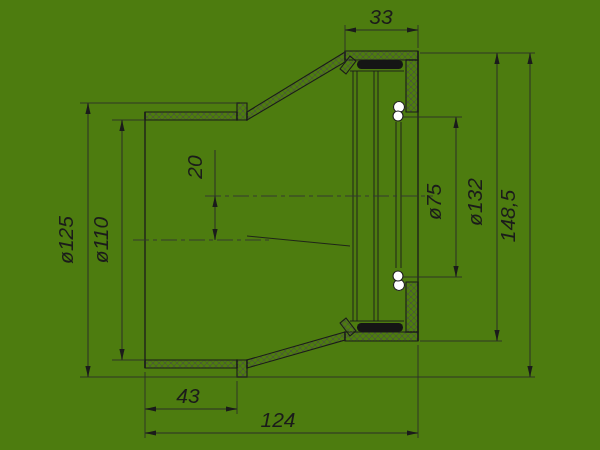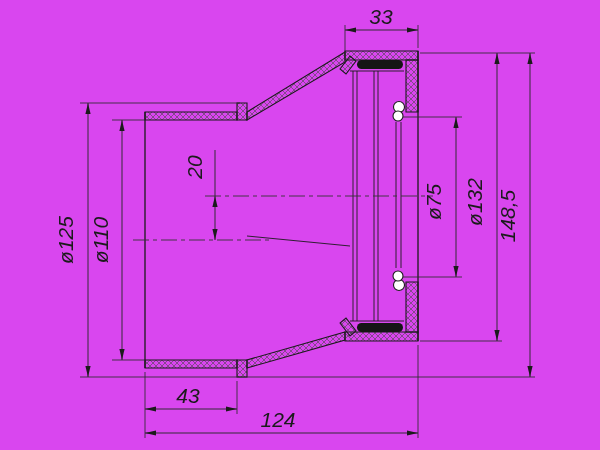--- a/index.html
+++ b/index.html
@@ -1,16 +1,16 @@
 <!DOCTYPE html>
 <html><head>
 <meta charset="utf-8">
 <style>
   html,body{margin:0;padding:0;background:#fff;}
-  .stage{width:600px;height:450px;background:#d946ef;position:relative;overflow:hidden;}
+  .stage{width:600px;height:450px;background:#4d7c0f;position:relative;overflow:hidden;}
   svg{display:block;}
   text{font-family:"Liberation Sans",sans-serif;font-style:italic;font-size:21px;fill:#1b1b1b;}
   .outline{stroke:#1b1b1b;stroke-width:1.3;fill:none;}
   .hatched{stroke:#1b1b1b;stroke-width:1.1;fill:url(#hatch);}
   .thin{stroke:#1b1b1b;stroke-width:0.9;fill:none;}
   .ext{stroke:#2a2a2a;stroke-width:0.85;fill:none;}
   .dim{stroke:#2a2a2a;stroke-width:0.95;fill:none;}
   .cl{stroke:#333;stroke-width:0.9;fill:none;stroke-dasharray:16 4 4 4;}
   .bead{stroke:#1b1b1b;stroke-width:1.1;fill:#fff;}
 </style>

